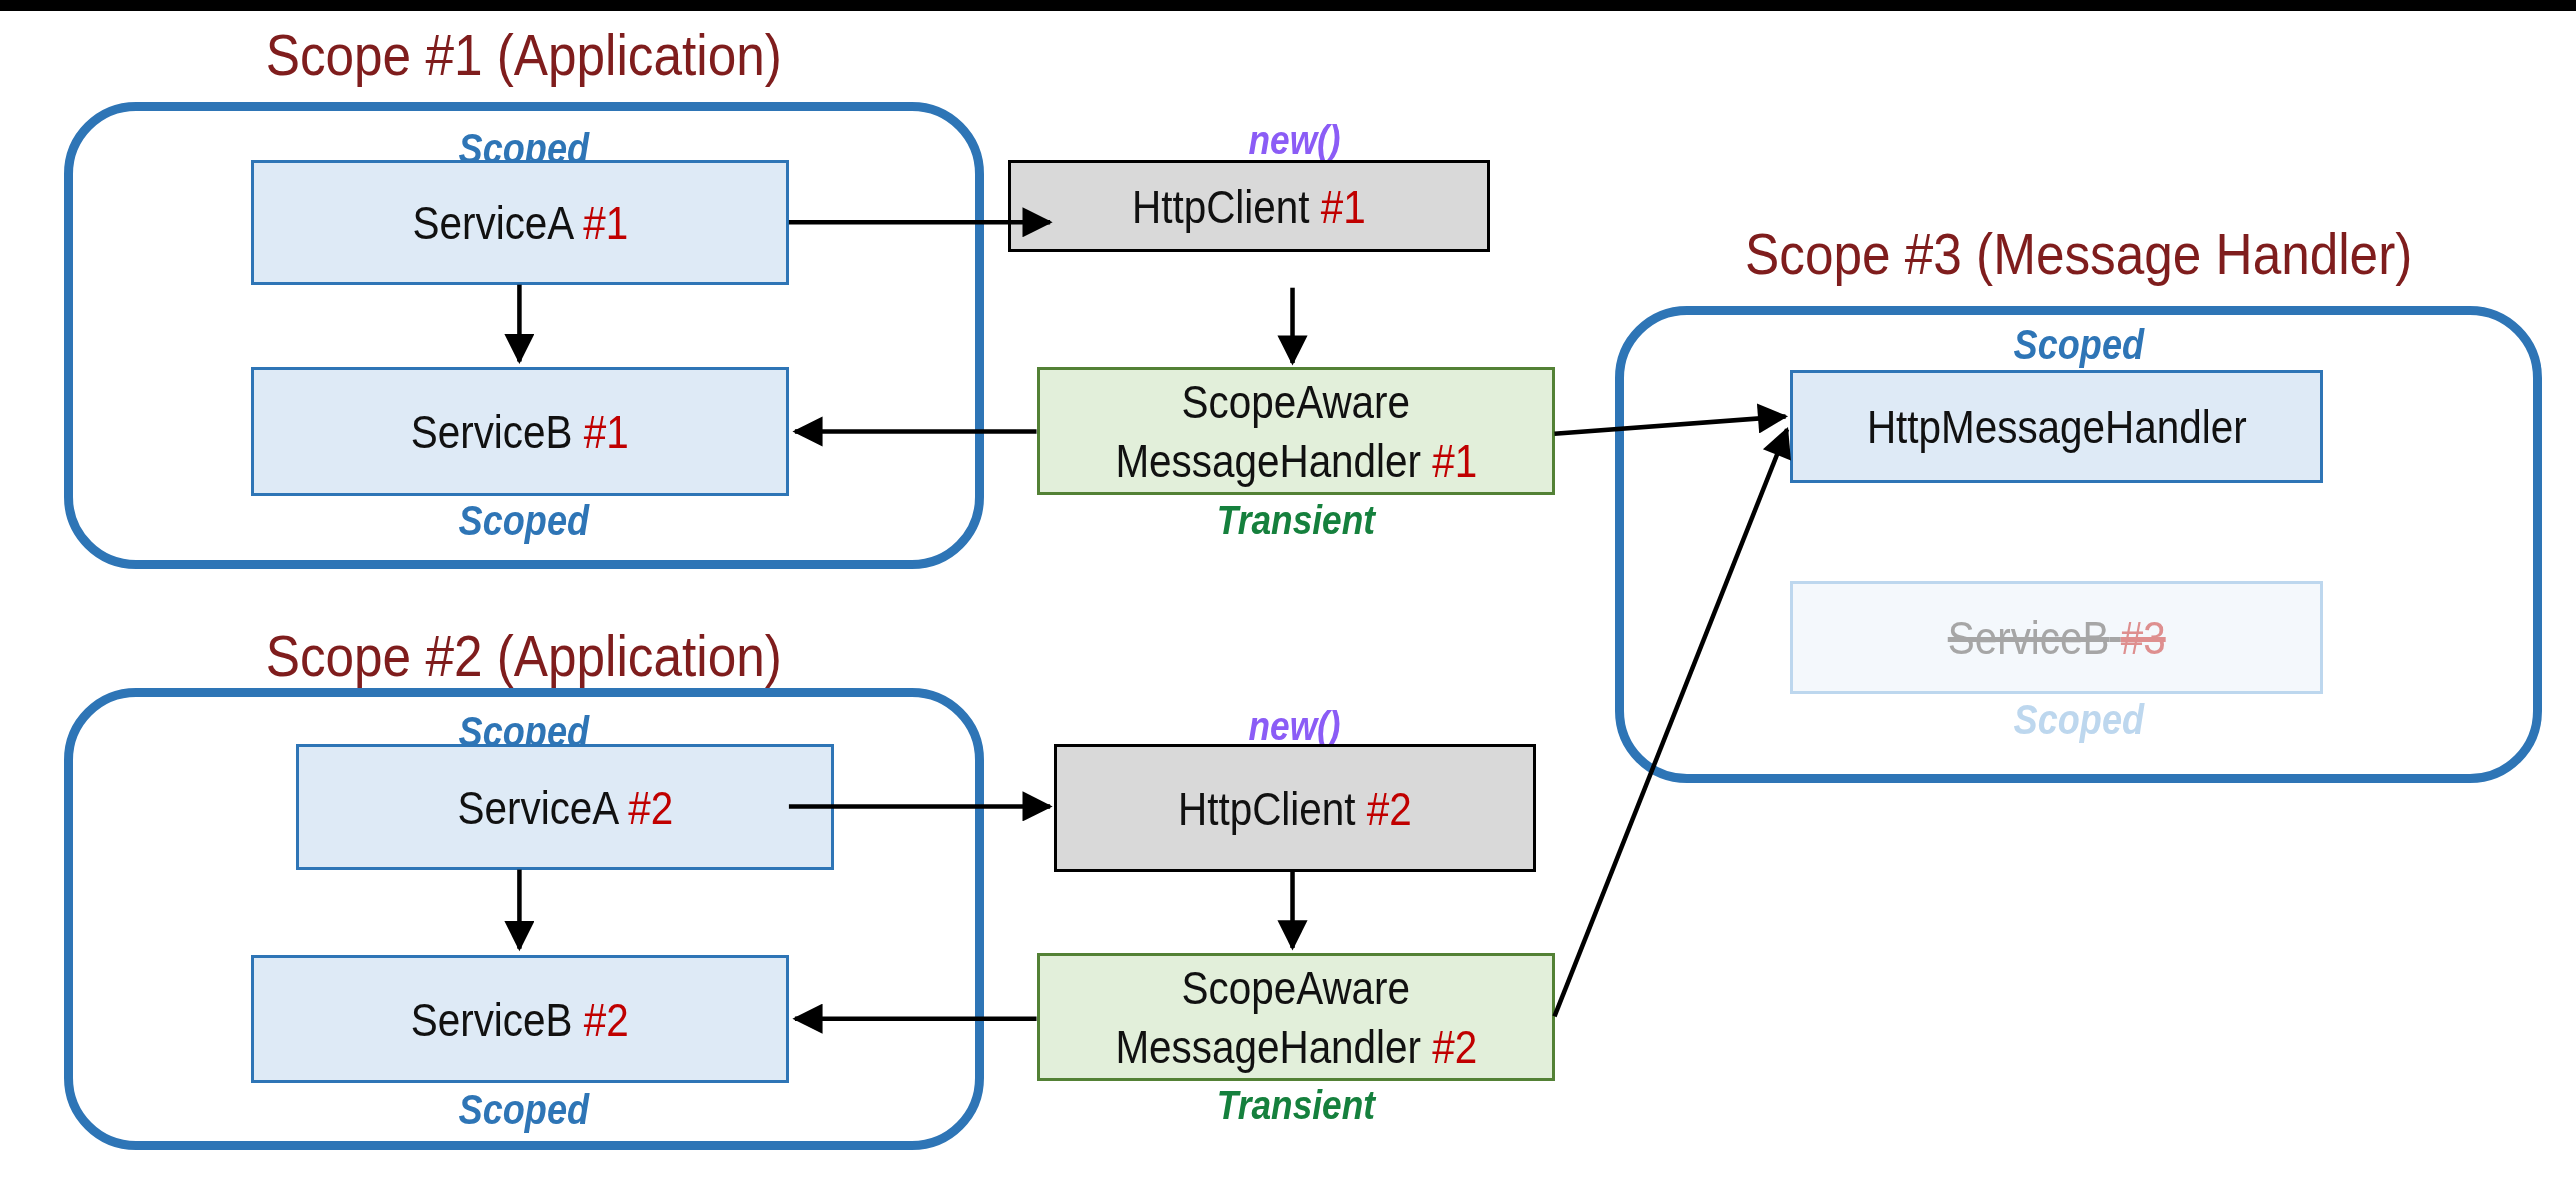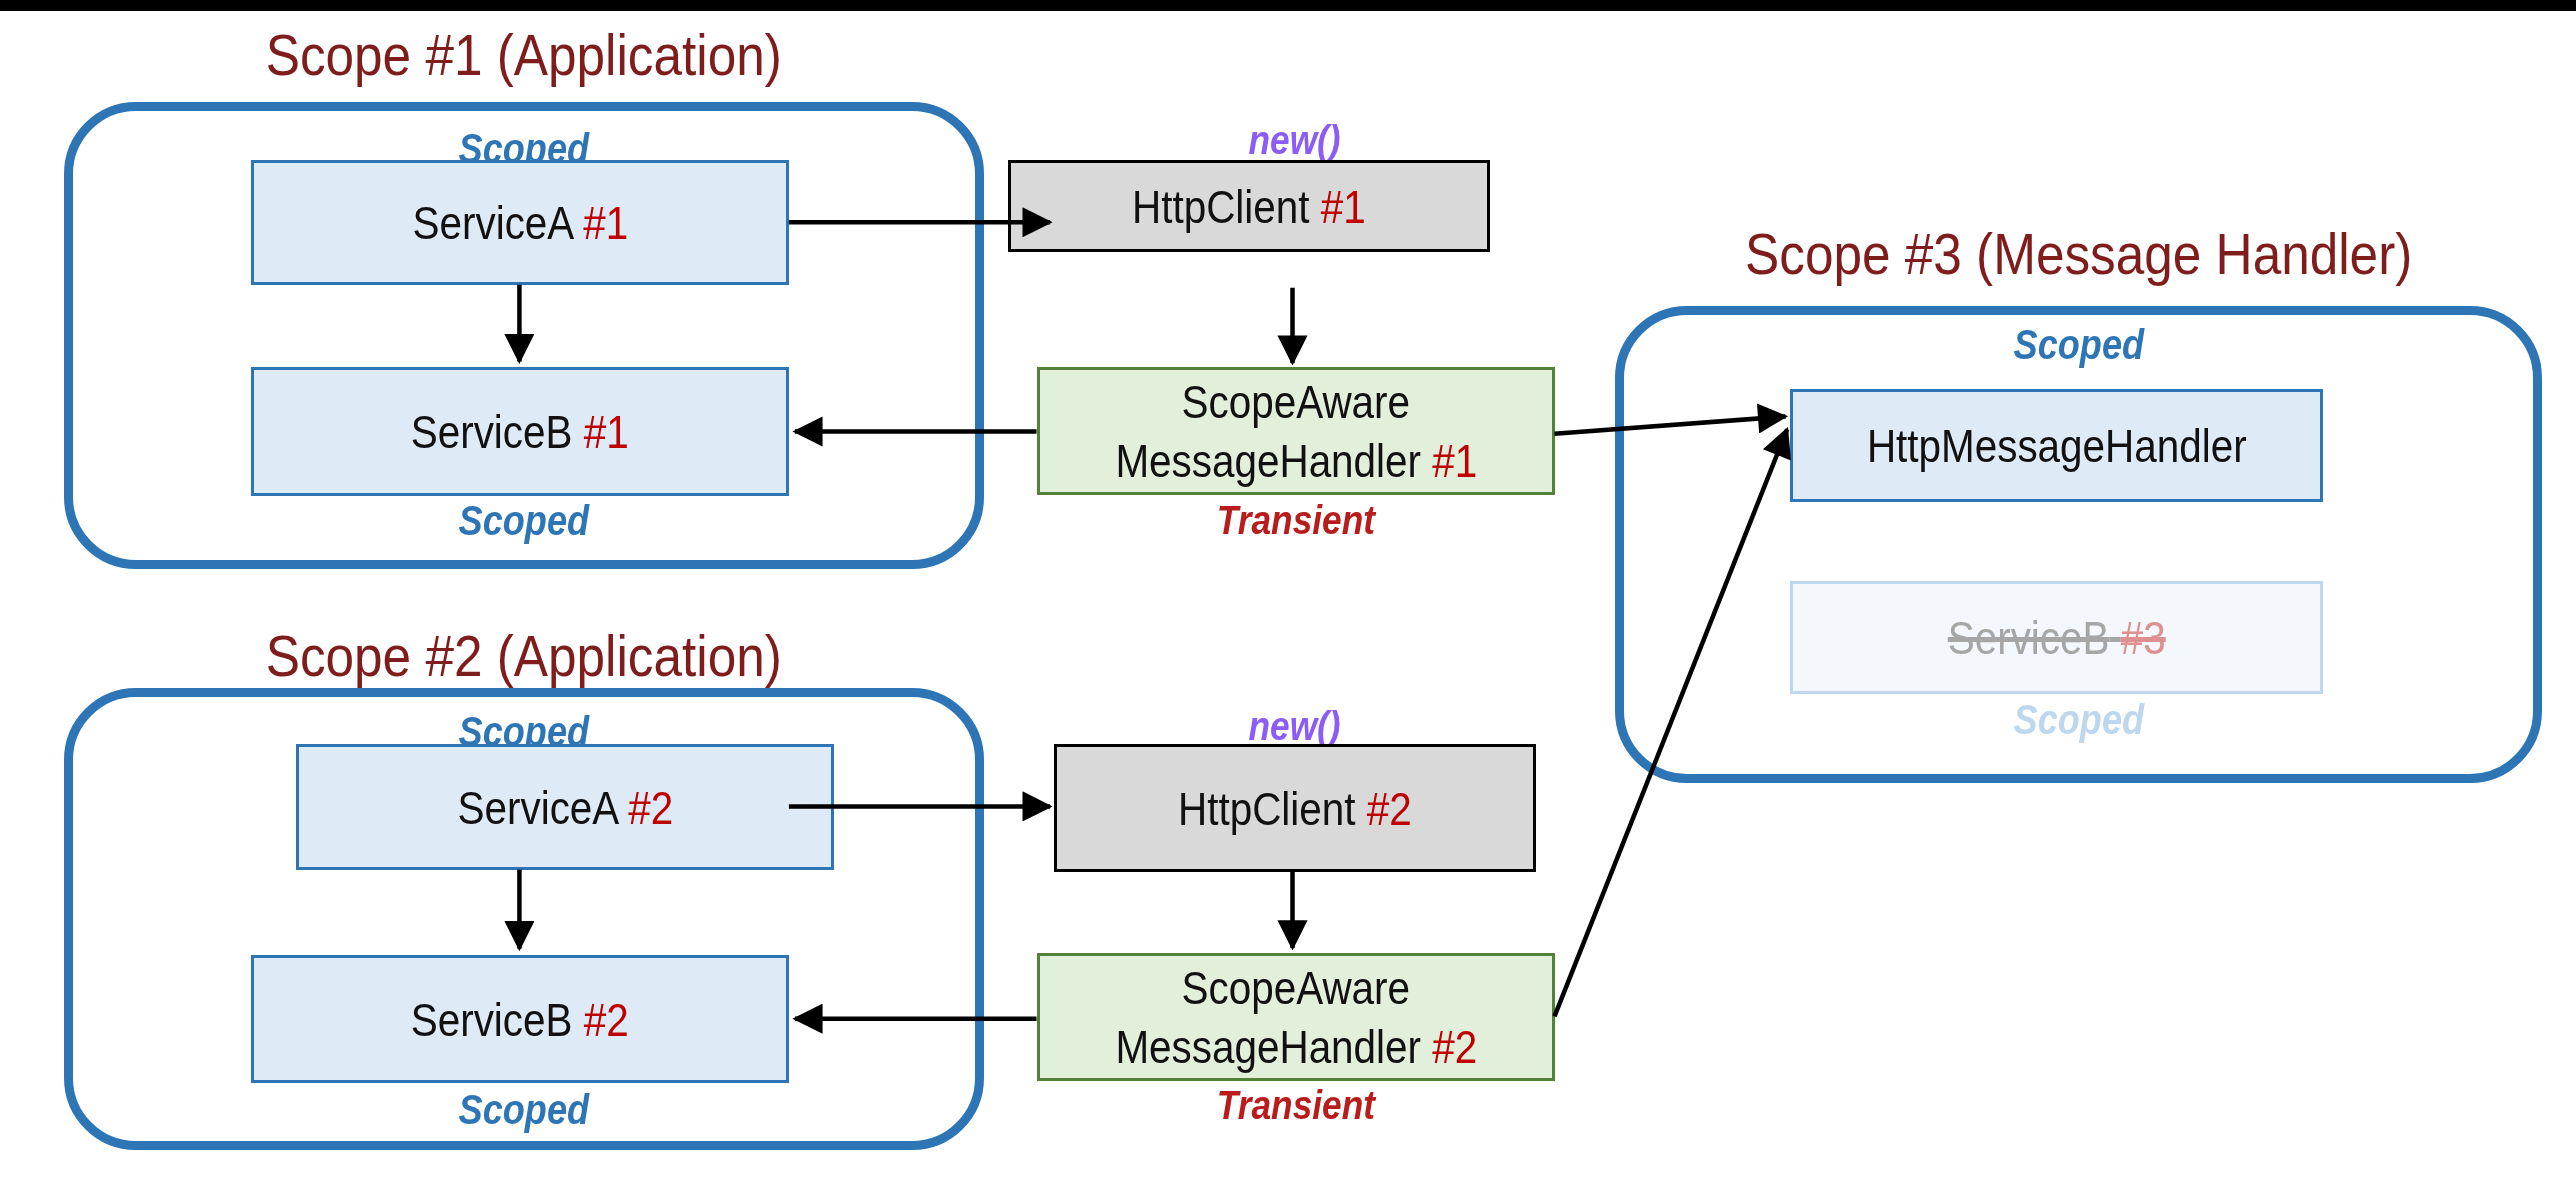--- a/index.html
+++ b/index.html
@@ -23,21 +23,21 @@
   .box-label{font-size:47px; line-height:59px; color:#111111; white-space:nowrap; text-align:center;}
   .inst{color:#C00000;}
   .cond{display:inline-block; transform:scaleX(0.86); transform-origin:50% 50%;}
   .cond-t{display:inline-block; transform:scaleX(0.90); transform-origin:50% 50%;}
 
   .faded-name{color:#A6A6A6; text-decoration:line-through; text-decoration-thickness:5.3px;}
   .faded-inst{color:#DE8F8F; text-decoration:line-through; text-decoration-thickness:5.3px;}
 
   .annot{position:absolute; text-align:center; white-space:nowrap;}
   .new-label{font-size:41px; font-style:italic; font-weight:600; color:#8b5cf6;}
-  .transient-label{font-size:41px; font-style:italic; font-weight:600; color:#b91c1c;}
+  .transient-label{font-size:41px; font-style:italic; font-weight:600; color:#15803d;}
 
   svg.arrows{position:absolute; left:0; top:0; width:2576px; height:1201px; pointer-events:none;}
   svg.arrows line{stroke:#000; stroke-width:6;}
 </style>
 </head>
 <body>
 
 <div class="canvas">
 
   <div class="letterbox"></div>
@@ -80,21 +80,21 @@
   </div>
 
   <div class="annot transient-label" style="left:1037px; width:518px; top:497px;"><span class="cond">Transient</span></div>
 
   <div class="scope-title" style="left:1615px; width:927px; top:220px;"><span class="cond-t">Scope #3 (Message Handler)</span></div>
 
   <div class="scope-container" style="left:1615px; top:306px; width:927px; height:477px;"></div>
 
   <div class="scoped-label" style="left:1615px; width:927px; top:321px;"><span class="cond">Scoped</span></div>
 
-  <div class="node blue-node" style="left:1790px; top:370px; width:533px; height:113px;margin-top:19px;">
+  <div class="node blue-node" style="left:1790px; top:370px; width:533px; height:113px;">
     <div class="box-label">
       <span class="cond">HttpMessageHandler</span>
     </div>
   </div>
 
   <div class="node faded-node" style="left:1790px; top:581px; width:533px; height:113px;">
     <div class="box-label">
       <span class="cond"><span class="faded-name">ServiceB</span><span class="faded-name">&nbsp;</span><span class="faded-inst">#3</span></span>
     </div>
   </div>

